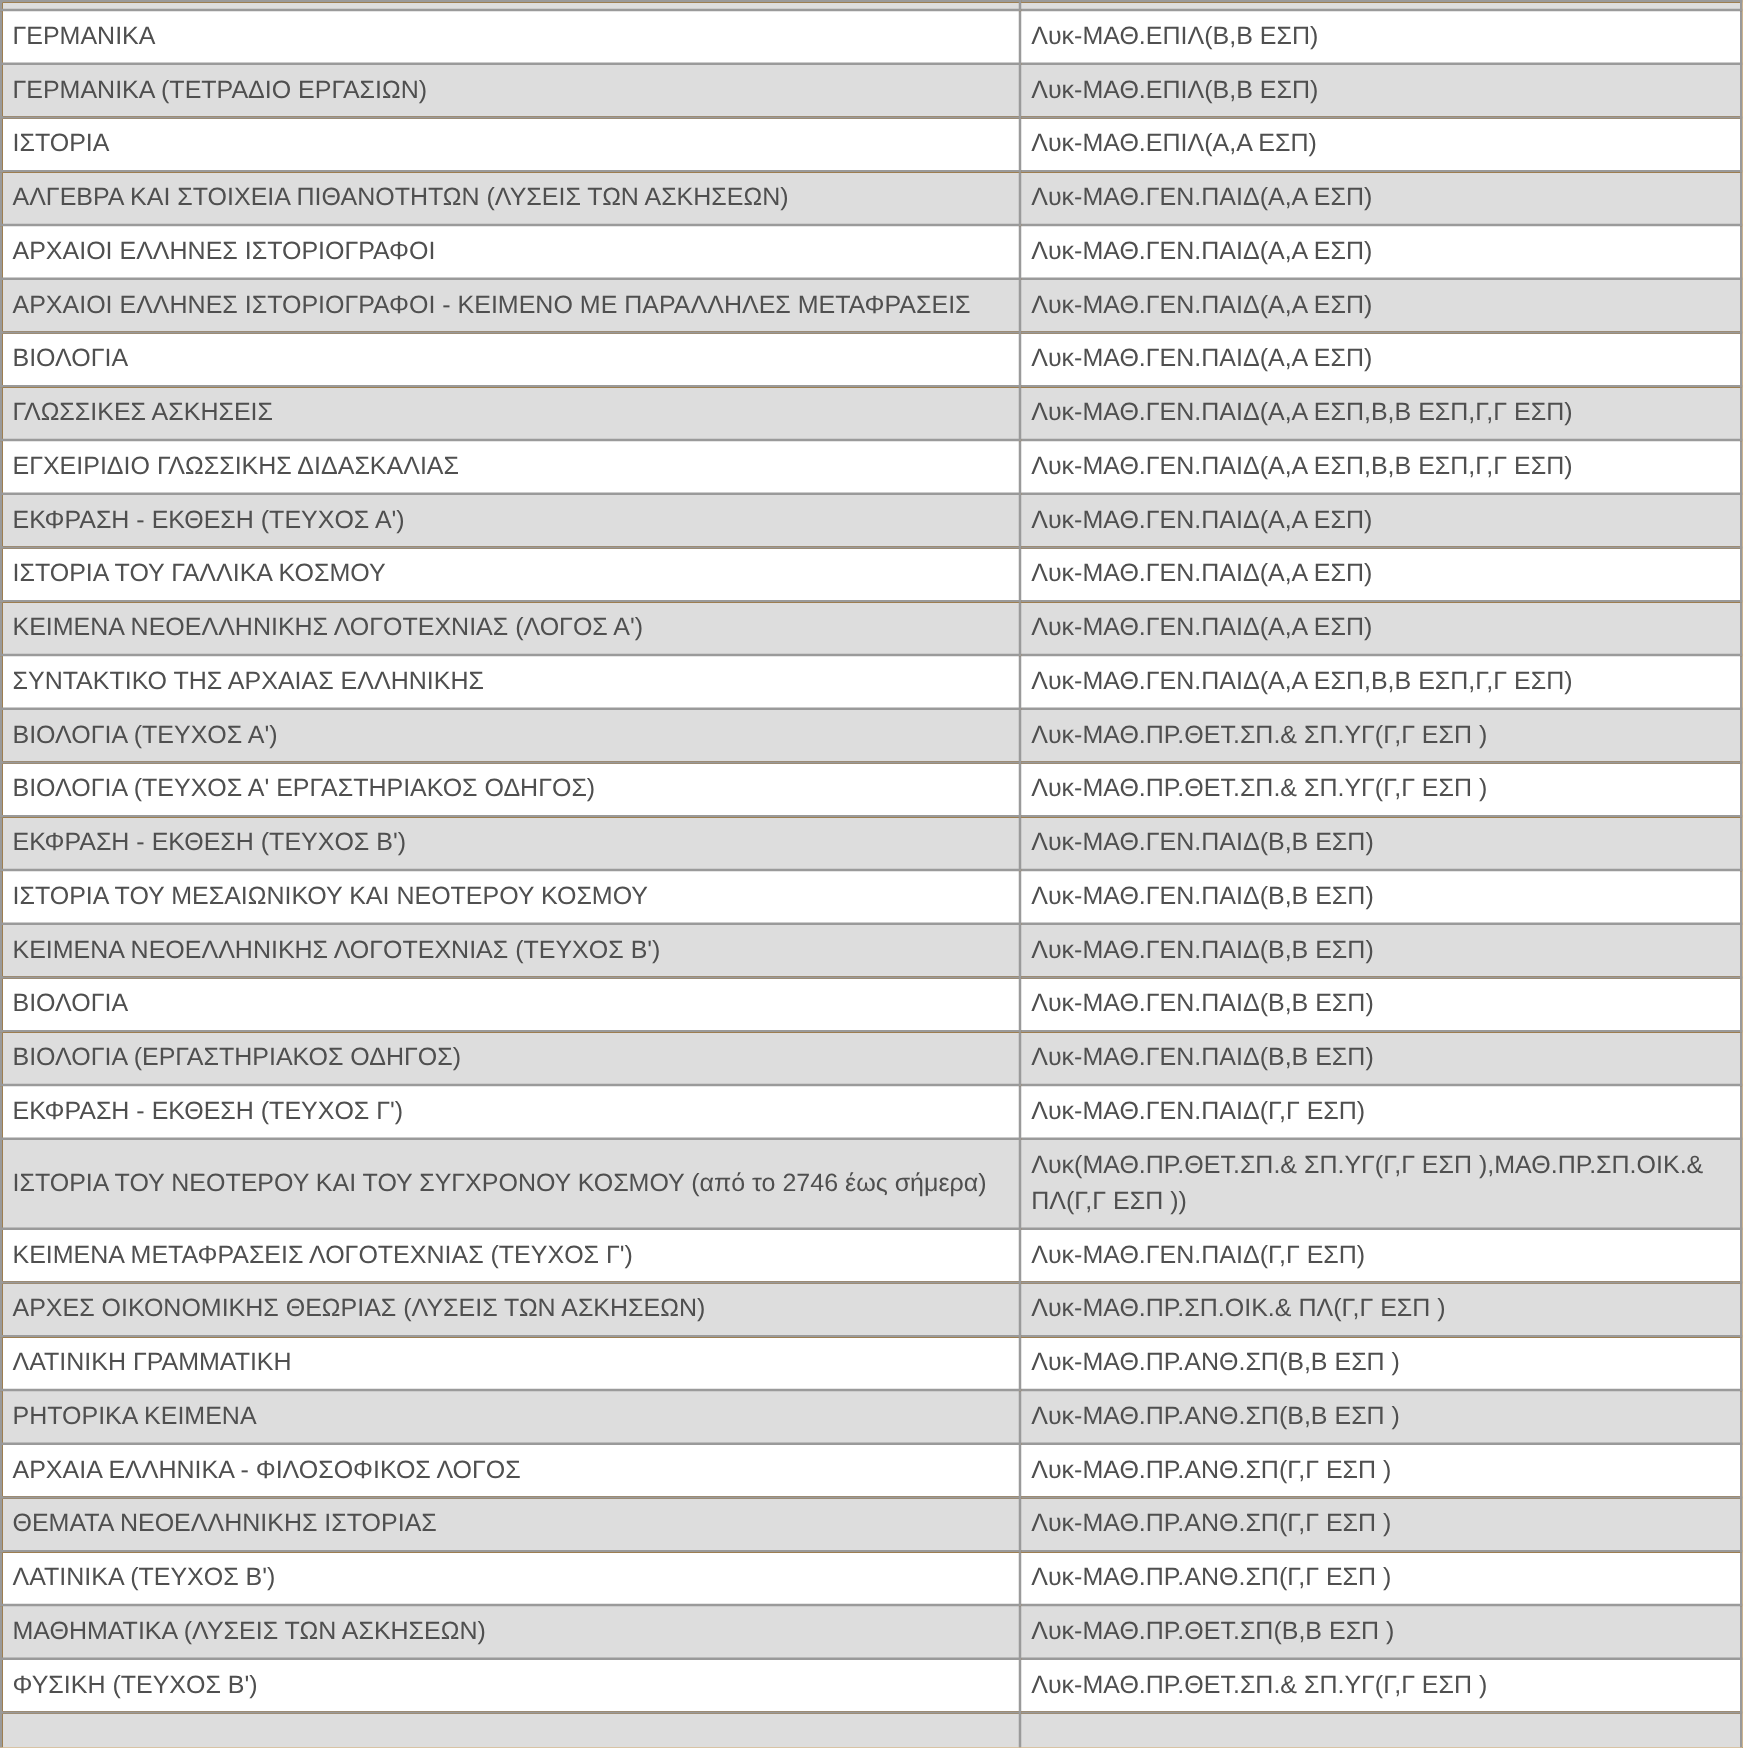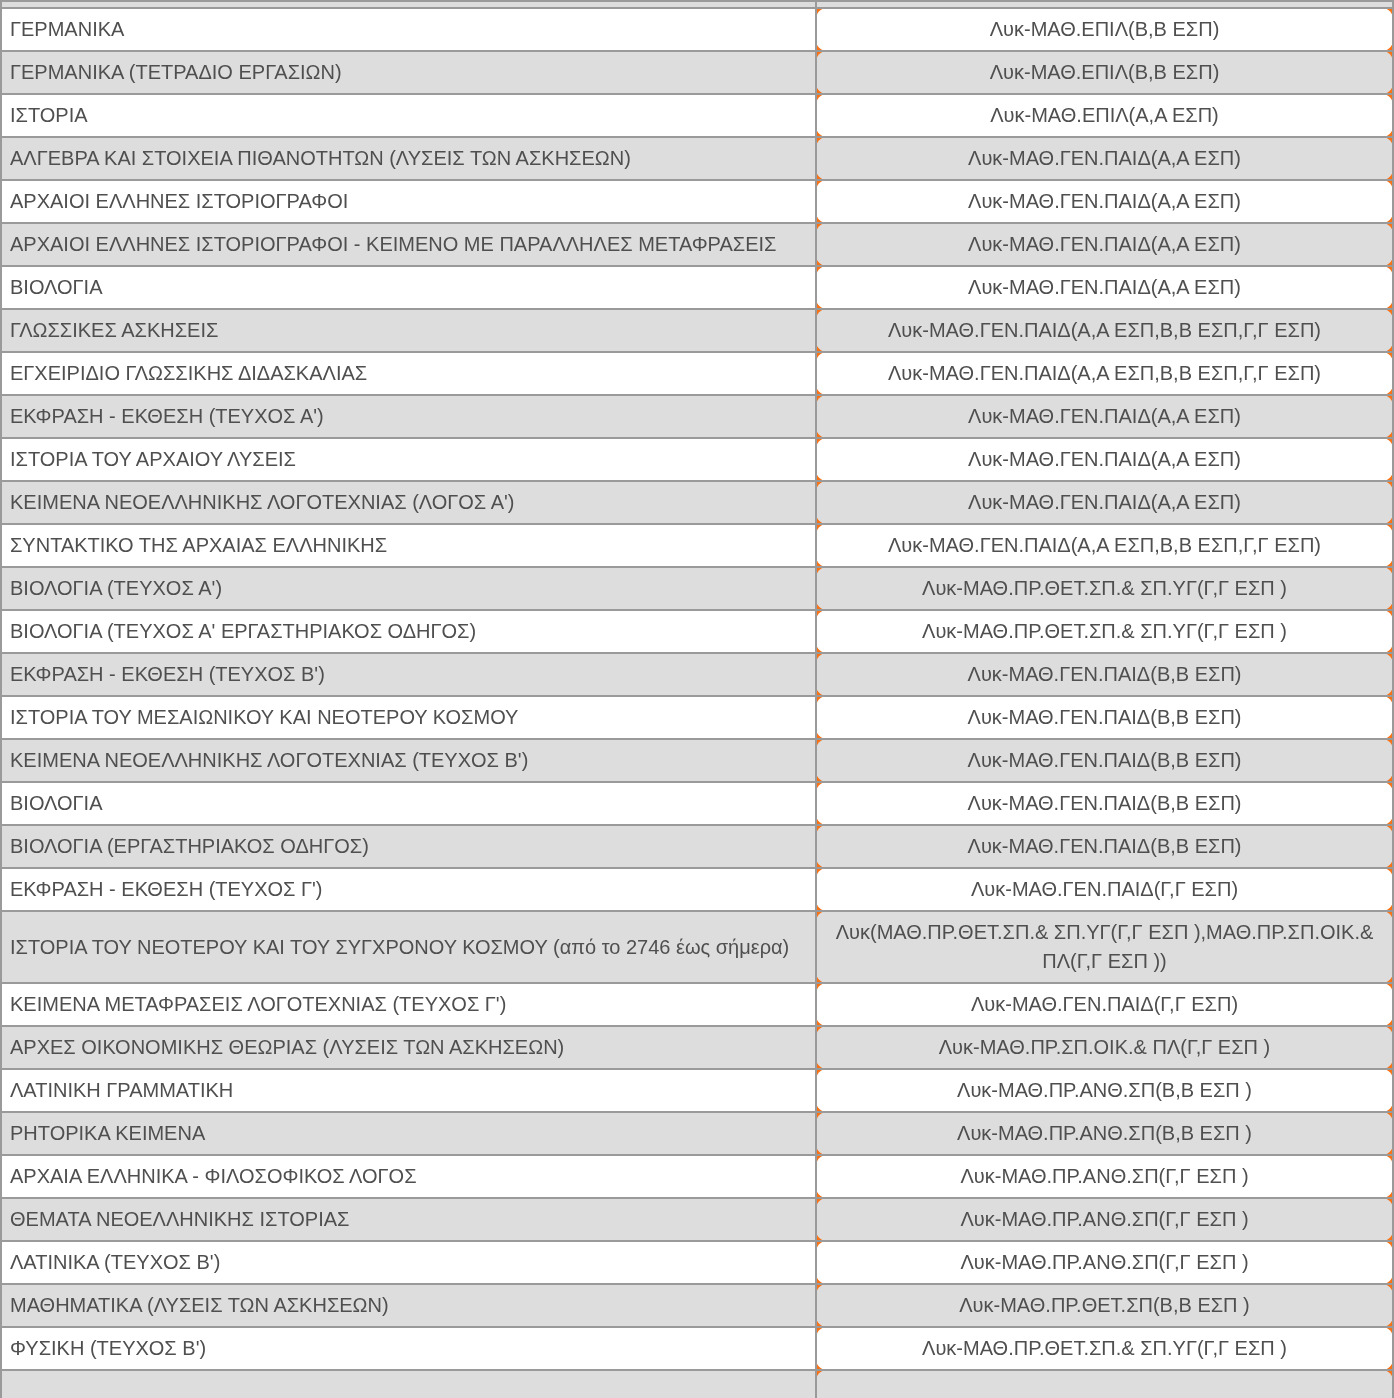--- a/index.html
+++ b/index.html
@@ -5,21 +5,21 @@
   html, body {
     margin: 0;
     padding: 0;
     background: #ffffff;
   }
   .viewport {
     width: 1394px;
     height: 1398px;
     overflow: hidden;
     position: relative;
-    background: #f97316;
+    background: #a16207;
   }
   table.books-table {
     border-collapse: collapse;
     table-layout: fixed;
     width: 1602px;
     font-family: "Liberation Sans", "DejaVu Sans", sans-serif;
     color: #4f4f4f;
   }
   table.books-table td {
     border: 2px solid #9a9a9a;
@@ -31,22 +31,20 @@
   }
   col.c-title    { width: 815px; }
   col.c-category { width: 577px; }
   col.c-cut      { width: 210px; }
   tr.data-row       { background: #ffffff; }
   tr.data-row.alt   { background: #dddddd; }
   td.title-cell {
     text-align: left;
   }
   td.category-cell {
-    text-align: center;
-    border-radius: 11px;
   }
   td.cut-cell {
     border-right: none;
   }
   tr.partial-row td {
     padding: 0;
     height: 5px;
     line-height: 5px;
     font-size: 1px;
   }
@@ -113,21 +111,21 @@
           <td class="title-cell">ΕΓΧΕΙΡΙΔΙΟ ΓΛΩΣΣΙΚΗΣ ΔΙΔΑΣΚΑΛΙΑΣ</td>
           <td class="category-cell">Λυκ-ΜΑΘ.ΓΕΝ.ΠΑΙΔ(Α,Α ΕΣΠ,Β,Β ΕΣΠ,Γ,Γ ΕΣΠ)</td>
           <td class="cut-cell"></td>
         </tr>
         <tr class="data-row alt">
           <td class="title-cell">ΕΚΦΡΑΣΗ - ΕΚΘΕΣΗ (ΤΕΥΧΟΣ Α')</td>
           <td class="category-cell">Λυκ-ΜΑΘ.ΓΕΝ.ΠΑΙΔ(Α,Α ΕΣΠ)</td>
           <td class="cut-cell"></td>
         </tr>
         <tr class="data-row">
-          <td class="title-cell">ΙΣΤΟΡΙΑ ΤΟΥ ΑΡΧΑΙΟΥ ΛΥΣΕΙΣ</td>
+          <td class="title-cell">ΙΣΤΟΡΙΑ ΤΟΥ ΓΑΛΛΙΚΑ ΚΟΣΜΟΥ</td>
           <td class="category-cell">Λυκ-ΜΑΘ.ΓΕΝ.ΠΑΙΔ(Α,Α ΕΣΠ)</td>
           <td class="cut-cell"></td>
         </tr>
         <tr class="data-row alt">
           <td class="title-cell">ΚΕΙΜΕΝΑ ΝΕΟΕΛΛΗΝΙΚΗΣ ΛΟΓΟΤΕΧΝΙΑΣ (ΛΟΓΟΣ Α')</td>
           <td class="category-cell">Λυκ-ΜΑΘ.ΓΕΝ.ΠΑΙΔ(Α,Α ΕΣΠ)</td>
           <td class="cut-cell"></td>
         </tr>
         <tr class="data-row">
           <td class="title-cell">ΣΥΝΤΑΚΤΙΚΟ ΤΗΣ ΑΡΧΑΙΑΣ ΕΛΛΗΝΙΚΗΣ</td>

